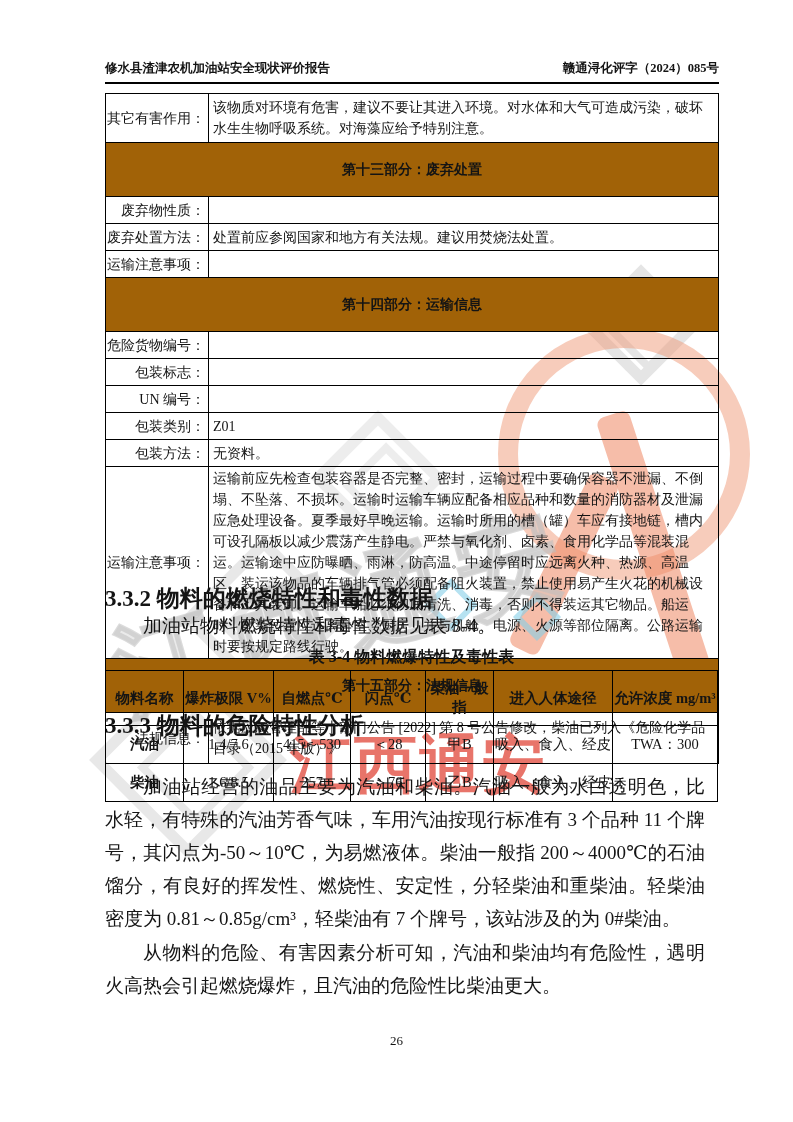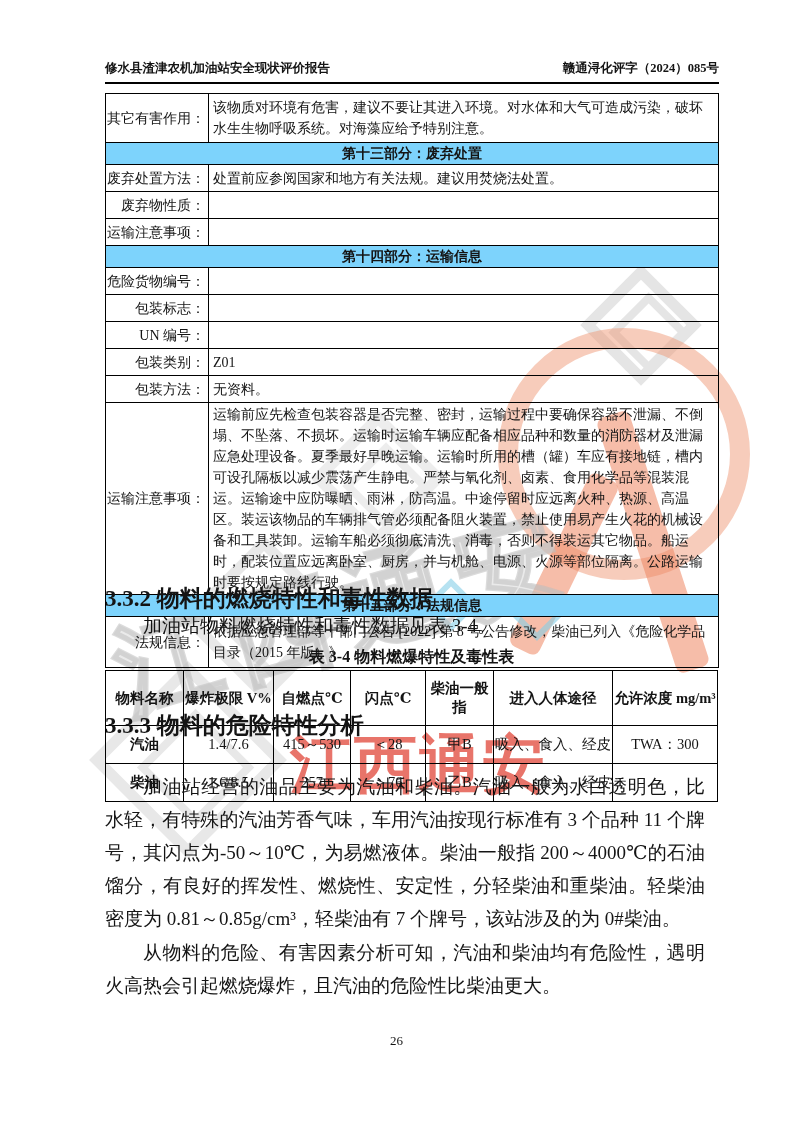--- a/index.html
+++ b/index.html
@@ -11,21 +11,21 @@
   .pg-header{position:absolute;left:105px;top:60px;width:614px;display:flex;
              justify-content:space-between;font-size:12.5px;font-weight:bold;}
   .header-rule{position:absolute;left:105px;top:82px;width:614px;border-top:2px solid #000;}
 
   
   table{border-collapse:collapse;}
   .msds{position:absolute;left:105px;top:93px;width:614px;table-layout:fixed;font-size:14px;}
   .msds td{border:1px solid #000;vertical-align:middle;line-height:21px;}
   .msds .lbl{width:102px;text-align:right;padding:1px 3px 1px 1px;}
   .msds .val{text-align:left;padding:1px 4px;}
-  .msds .sec-row td{background:#7dd3fc;text-align:center;font-weight:bold;height:21px;padding:0;}
+  .msds .sec-row td{background:#a16207;text-align:center;font-weight:bold;height:21px;padding:16px;}
   .r26 td{height:24px;}
   .r50 td{height:46px;}
   .r127 td{height:124px;}
   .r52 td{height:48px;}
 
   
   .h3{position:absolute;left:105px;width:614px;font-size:23px;font-weight:bold;}
   .para{position:absolute;left:105px;width:600px;font-size:19px;line-height:33px;
         text-align:justify;text-indent:2em;}
 
@@ -108,26 +108,26 @@
         </colgroup>
       <tbody>
           <tr class="r50">
         <td class="lbl">其它有害作用：</td>
         <td class="val">该物质对环境有危害，建议不要让其进入环境。对水体和大气可造成污染，破坏水生生物呼吸系统。对海藻应给予特别注意。</td>
       </tr>
       <tr class="sec-row">
         <td colspan="2">第十三部分：废弃处置</td>
       </tr>
       <tr class="r26">
+        <td class="lbl">废弃物性质：</td>
+        <td class="val"></td>
+      </tr>
+      <tr class="r26">
         <td class="lbl">废弃处置方法：</td>
         <td class="val">处置前应参阅国家和地方有关法规。建议用焚烧法处置。</td>
-      </tr>
-      <tr class="r26">
-        <td class="lbl">废弃物性质：</td>
-        <td class="val"></td>
       </tr>
       <tr class="r26">
         <td class="lbl">运输注意事项：</td>
         <td class="val"></td>
       </tr>
       <tr class="sec-row">
         <td colspan="2">第十四部分：运输信息</td>
       </tr>
       <tr class="r26">
         <td class="lbl">危险货物编号：</td>

